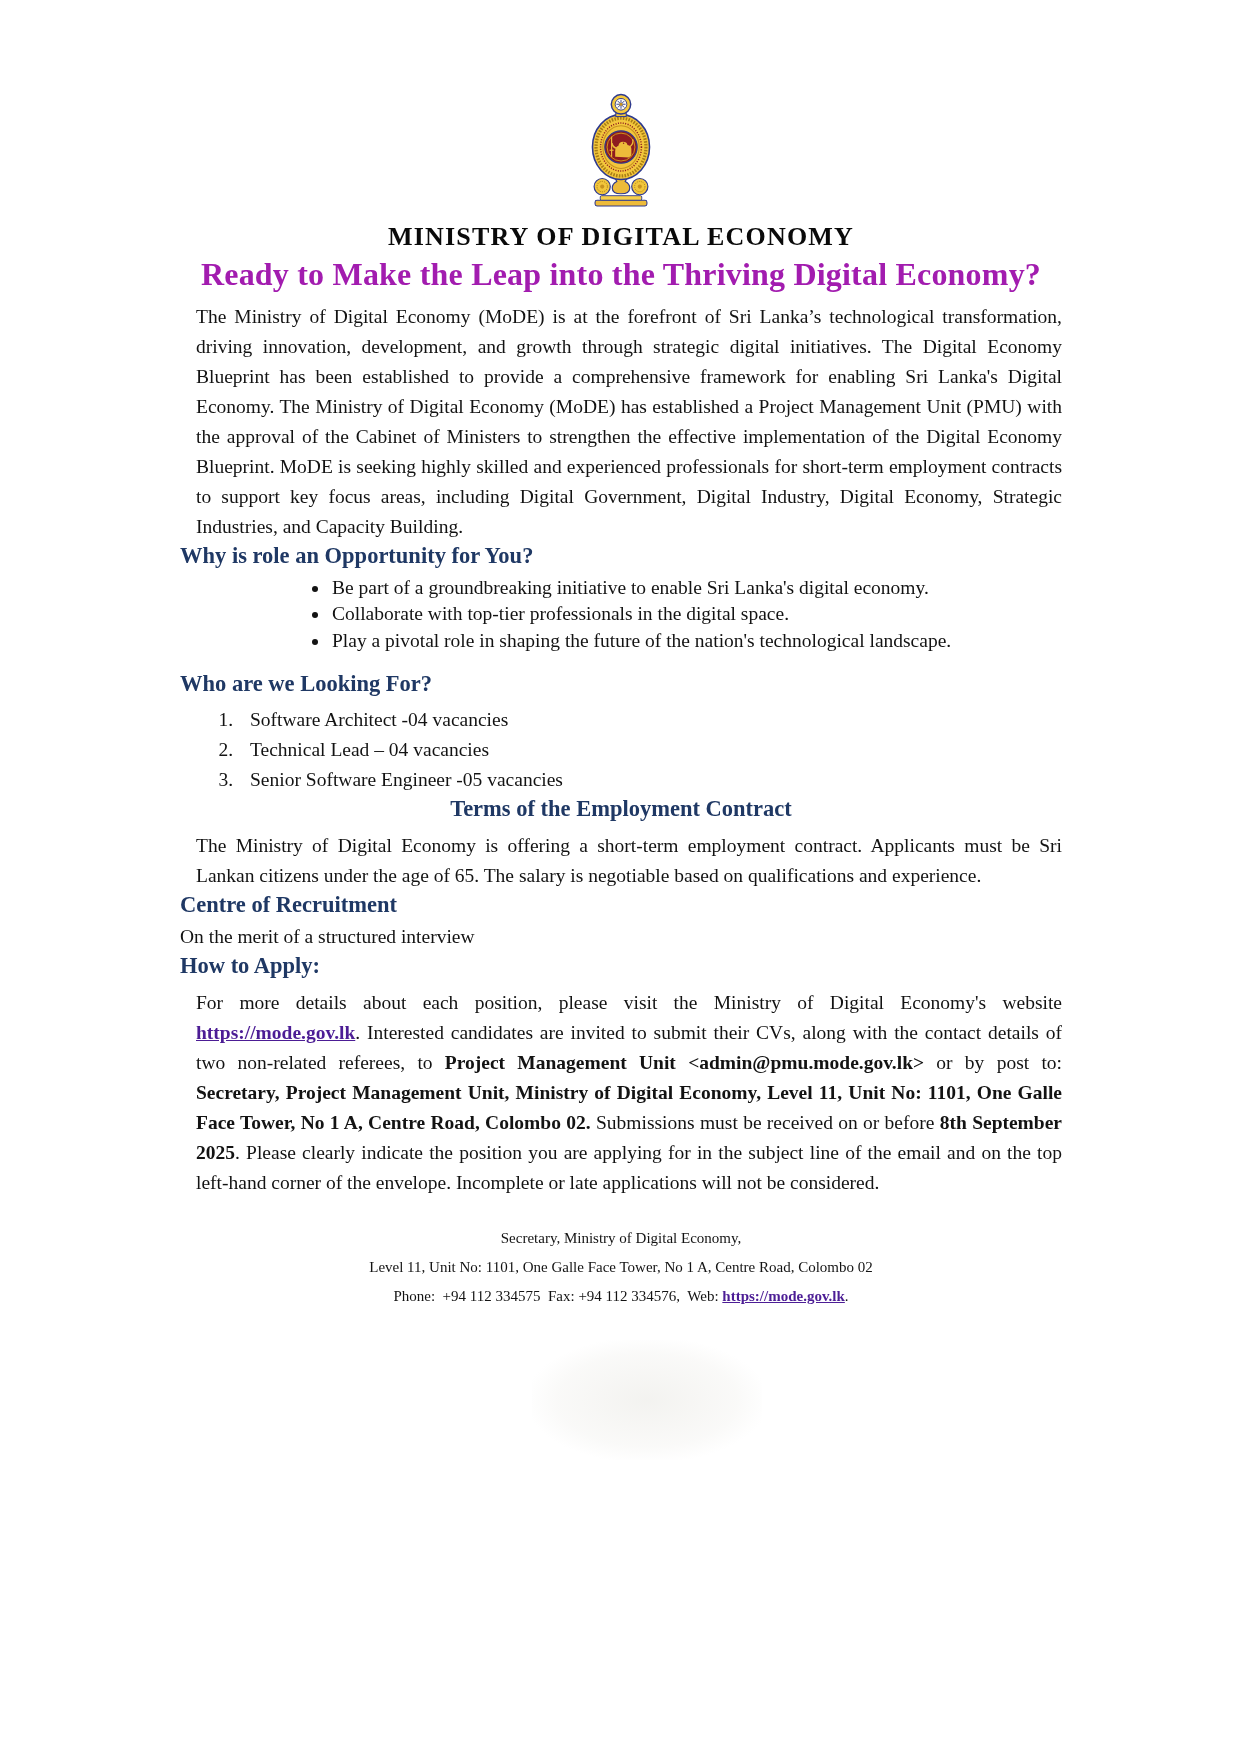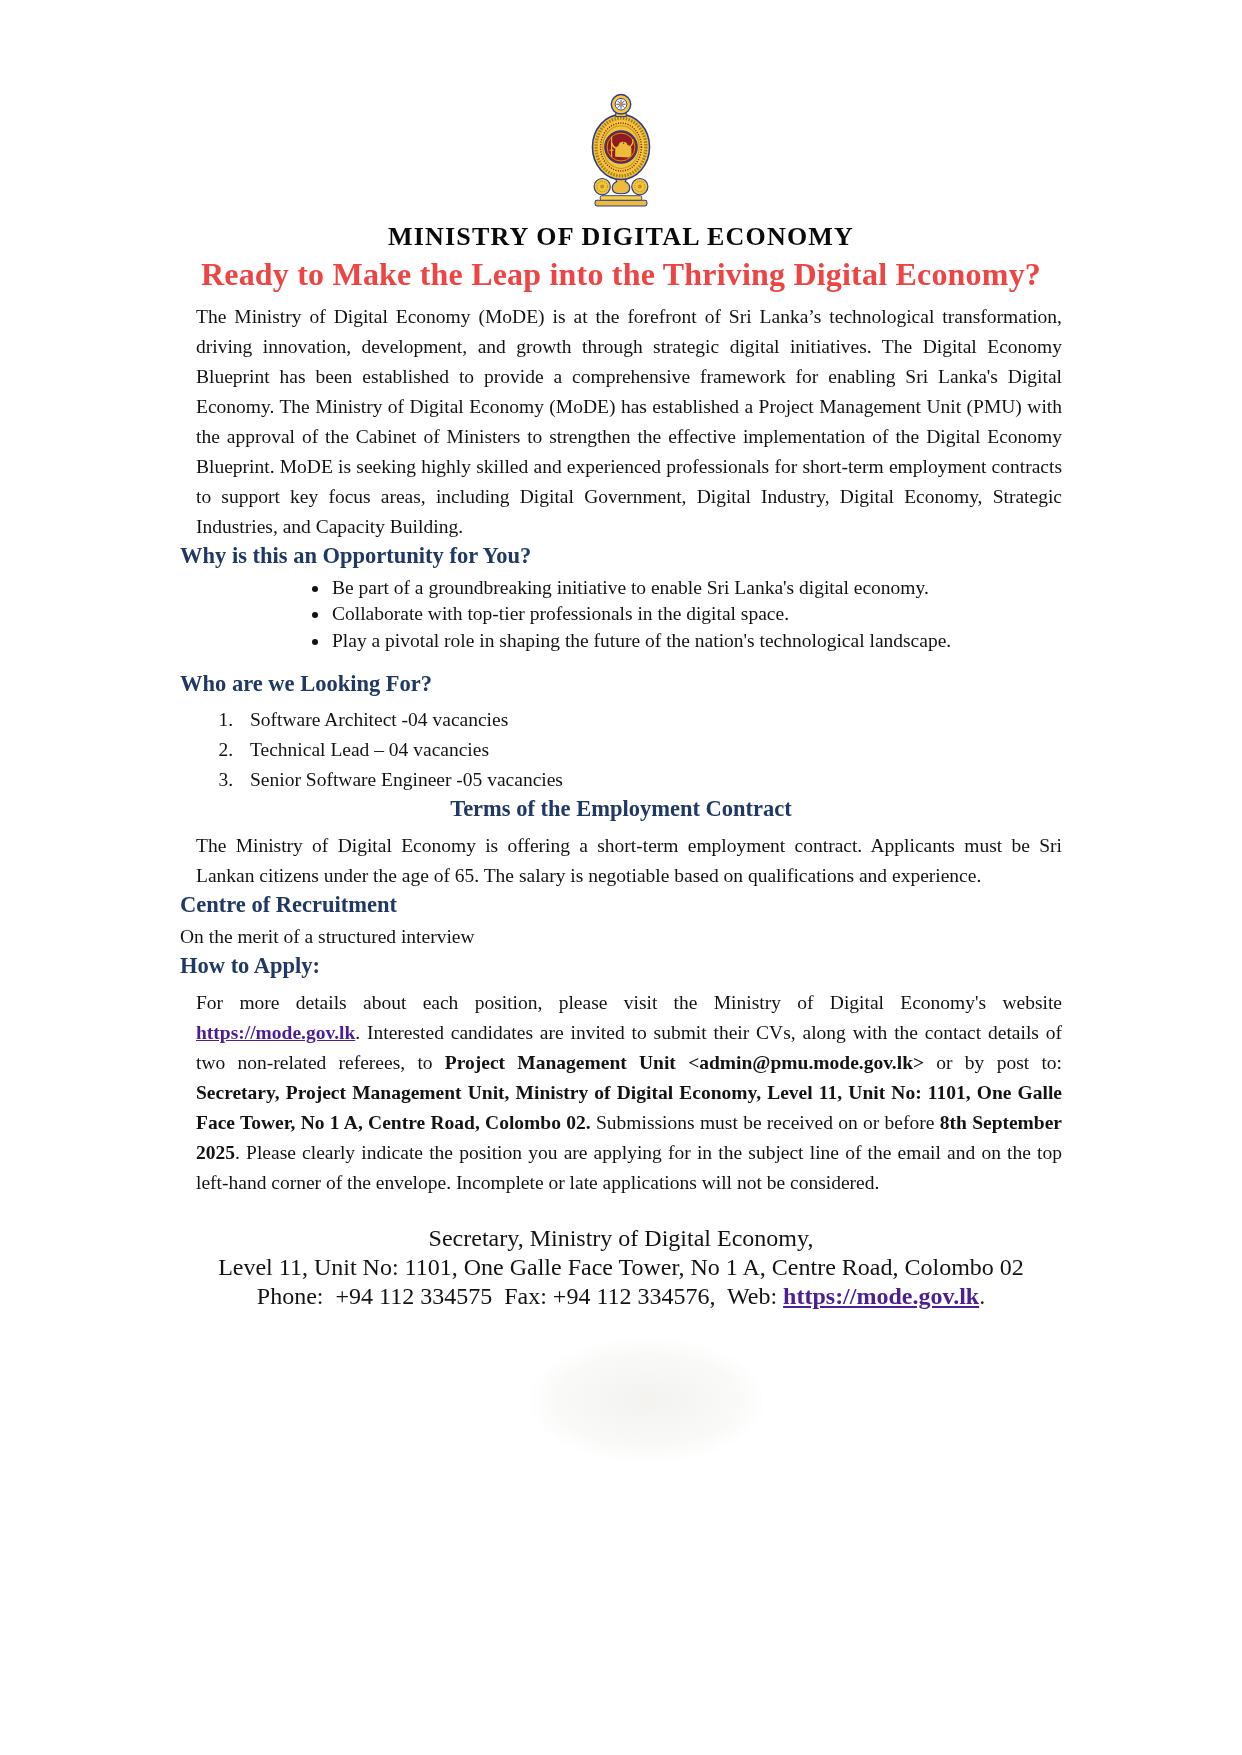--- a/index.html
+++ b/index.html
@@ -32,21 +32,21 @@
     font-weight: bold;
     letter-spacing: 1.2px;
     color: #0a0a0a;
     line-height: 1.15;
   }
   .headline {
     margin: 4px 0 0 0;
     text-align: center;
     font-size: 32px;
     font-weight: bold;
-    color: #ef4444;
+    color: #a21caf;
     line-height: 1.15;
     letter-spacing: 0.2px;
   }
   p.body-par {
     margin: 9px 0 0 16px;
     font-size: 19.5px;
     line-height: 30px;
     text-align: justify;
     text-justify: inter-word;
   }
@@ -86,21 +86,21 @@
   .seg-bold { font-weight: bold; }
   a.doc-link {
     color: #4c1d95;
     text-decoration: underline;
     cursor: pointer;
     font-weight: bold;
   }
   .footer-block {
     margin-top: 26px;
     text-align: center;
-    font-size: 24px;
+    font-size: 15px;
     line-height: 29px;
   }
   .footer-block p {
     margin: 0;
     white-space: pre-wrap;
   }
   .watermark {
     position: absolute;
     left: 455px;
     top: 1340px;
@@ -160,21 +160,21 @@
       </g>
       <circle cx="60" cy="22" r="2.4" fill="#c8931f"></circle>
     </svg>
   </div>
 
   <h1 class="ministry-title">MINISTRY OF DIGITAL ECONOMY</h1>
   <h2 class="headline">Ready to Make the Leap into the Thriving Digital Economy?</h2>
 
   <p class="body-par">The Ministry of Digital Economy (MoDE) is at the forefront of Sri Lanka’s technological transformation, driving innovation, development, and growth through strategic digital initiatives. The Digital Economy Blueprint has been established to provide a comprehensive framework for enabling Sri Lanka's Digital Economy. The Ministry of Digital Economy (MoDE) has established a Project Management Unit (PMU) with the approval of the Cabinet of Ministers to strengthen the effective implementation of the Digital Economy Blueprint. MoDE is seeking highly skilled and experienced professionals for short-term employment contracts to support key focus areas, including Digital Government, Digital Industry, Digital Economy, Strategic Industries, and Capacity Building.</p>
 
-  <h3 class="section-heading mt-opportunity">Why is this an Opportunity for You?</h3>
+  <h3 class="section-heading mt-opportunity">Why is role an Opportunity for You?</h3>
   <ul class="bullet-list">
     <li>Be part of a groundbreaking initiative to enable Sri Lanka's digital economy.</li>
     <li>Collaborate with top-tier professionals in the digital space.</li>
     <li>Play a pivotal role in shaping the future of the nation's technological landscape.</li>
   </ul>
 
   <h3 class="section-heading mt-looking">Who are we Looking For?</h3>
   <ol class="vacancy-list">
     <li>Software Architect -04 vacancies</li>
     <li>Technical Lead – 04 vacancies</li>

